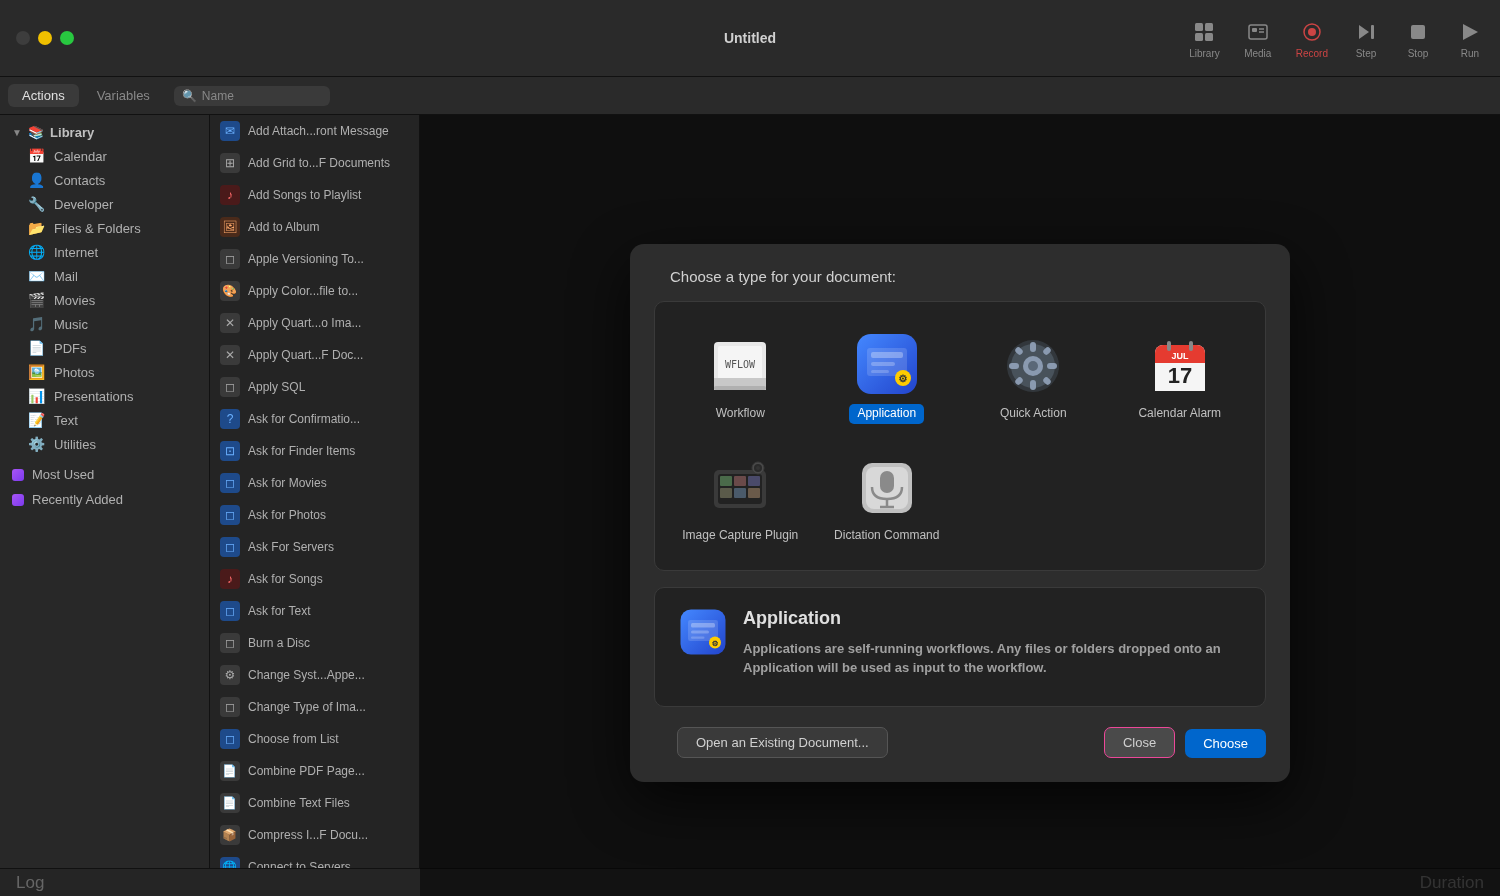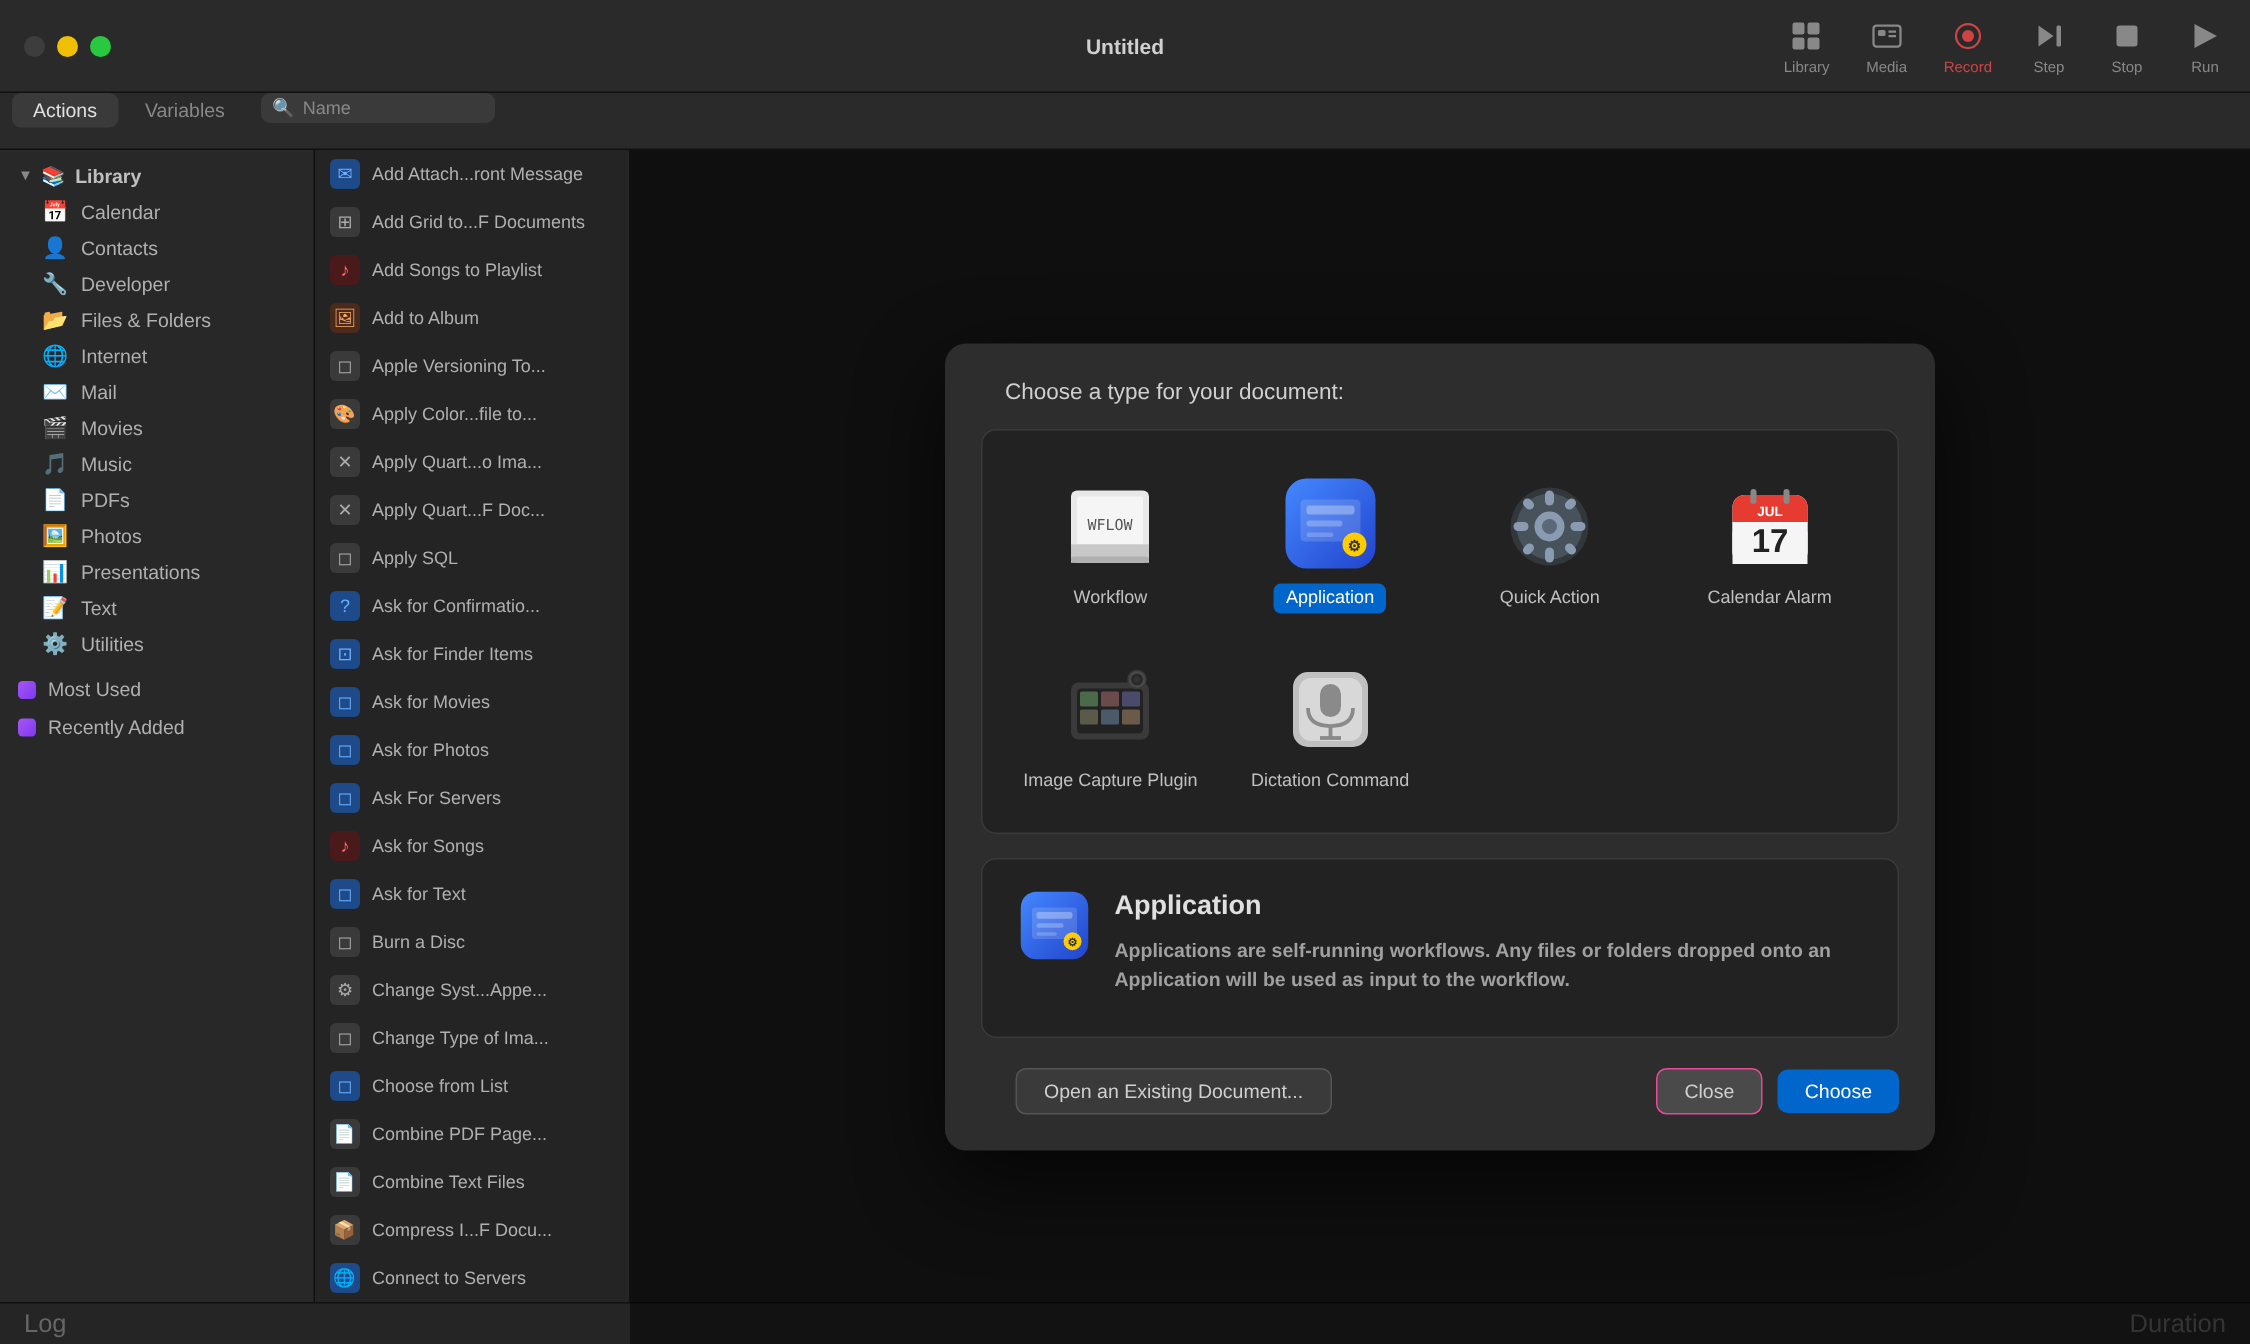--- a/index.html
+++ b/index.html
@@ -8,21 +8,21 @@
       background: #1e1e1e;
       color: #e0e0e0;
       width: 1500px;
       height: 896px;
       overflow: hidden;
       position: relative;
     }
 
     
     .titlebar {
-      height: 62px;
+      height: 77px;
       background: #2a2a2a;
       display: flex;
       align-items: center;
       padding: 0 16px;
       border-bottom: 1px solid #111;
       position: relative;
     }
     .traffic-lights {
       display: flex;
       gap: 8px;
@@ -73,21 +73,21 @@
       color: #888;
     }
     .toolbar-btn.record .tb-icon { color: #cc4444; }
     .toolbar-btn.record .tb-label { color: #cc4444; }
 
     
     .tabbar {
       height: 38px;
       background: #2a2a2a;
       display: flex;
-      align-items: flex-start;
+      align-items: center;
       padding: 0 8px;
       border-bottom: 1px solid #111;
       gap: 4px;
     }
     .tab {
       padding: 4px 14px;
       border-radius: 6px;
       font-size: 13px;
       font-weight: 500;
       color: #888;
@@ -338,21 +338,21 @@
       font-size: 13px;
       color: #a0a0a0;
       line-height: 1.5;
       font-weight: bold;
     }
 
     
     .modal-footer {
       display: flex;
       justify-content: flex-end;
-      align-items: center;
+      align-items: flex-end;
       gap: 10px;
       padding-left: 23px;
     }
     .modal-footer-left {
       flex: 1;
     }
     .btn {
       padding: 7px 18px;
       border-radius: 7px;
       font-size: 13px;

